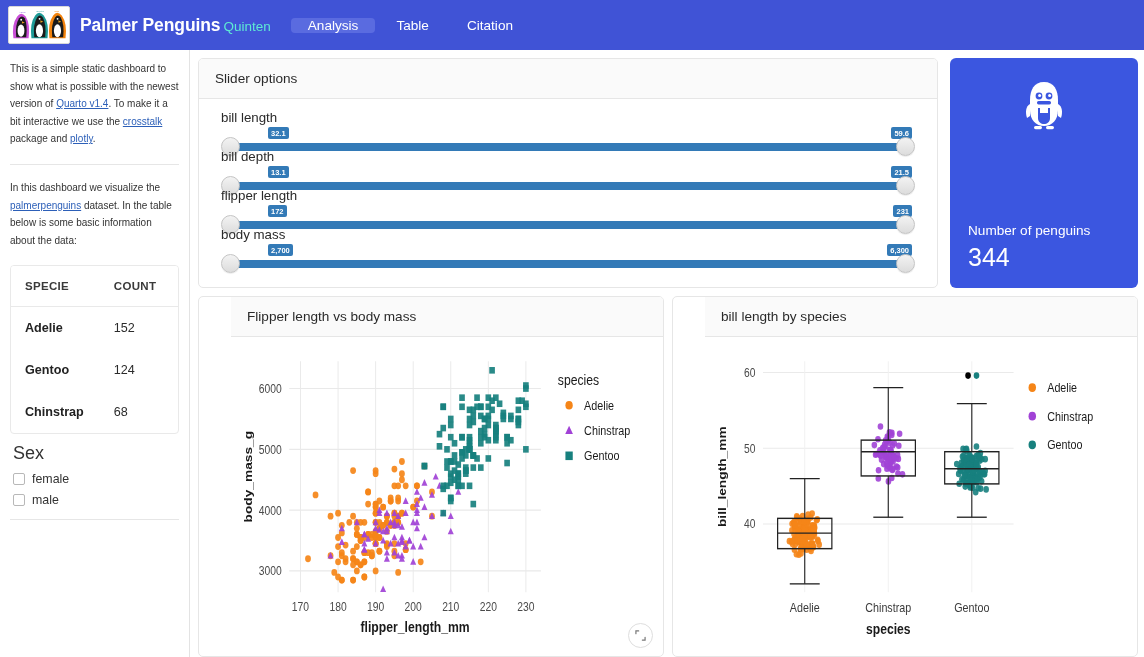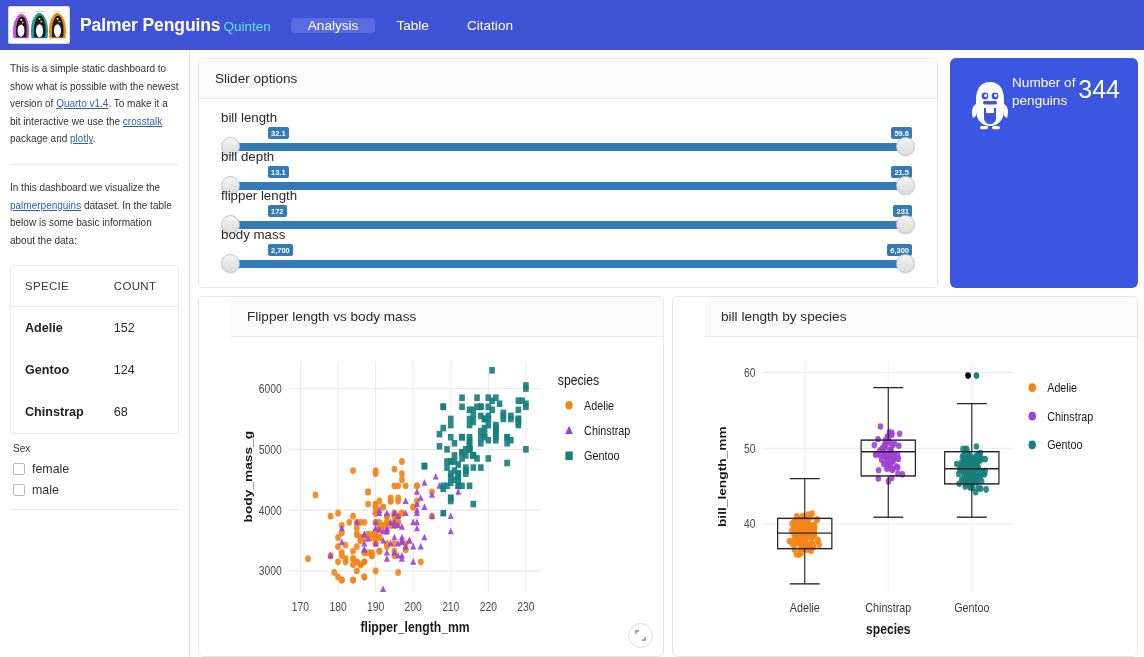--- a/index.html
+++ b/index.html
@@ -107,37 +107,37 @@
     margin-top: 14px;
     border: 1px solid #e9e9e9;
     border-radius: 4px;
     background: #fff;
     overflow: hidden;
   }
   .side-card table { border-collapse: collapse; width: 100%; }
   .side-card thead th {
     text-align: left;
     font-size: 11.5px;
-    font-weight: 400;
+    font-weight: 700;
     color: #3a3a3a;
     letter-spacing: 0.3px;
     padding: 14px 8px 14px 14px;
     border-bottom: 1px solid #e9e9e9;
     background: #fff;
   }
   .side-card thead th.num { padding-left: 0; }
   .side-card tbody td {
     font-size: 12.6px;
     color: #222;
     padding: 14px 8px 14px 14px;
   }
   .side-card tbody td.sp { font-weight: 700; }
   .side-card tbody td.num { padding-left: 0; color: #2b2b2b; }
   .sex-label {
-    font-size: 10px;
+    font-size: 18px;
     color: #333;
     margin: 9px 0 8px 3px;
   }
   .chk-row {
     display: flex;
     align-items: center;
     gap: 7px;
     margin: 0 0 7px 3px;
   }
   .chk-box {
@@ -237,21 +237,21 @@
 
   
   .valuebox {
     width: 188px;
     flex: none;
     background: #3B56E0;
     border-radius: 6px;
     color: #fff;
     padding: 16px 18px;
     display: flex;
-    flex-direction: row;
+    flex-direction: column;
   }
   .vb-icon { display: flex; justify-content: center; margin-top: 6px; }
   .vb-spacer { flex: 1; }
   .vb-title {
     font-size: 13.6px;
     font-weight: 500;
     line-height: 18px;
     margin-bottom: 2px;
   }
   .vb-value {

